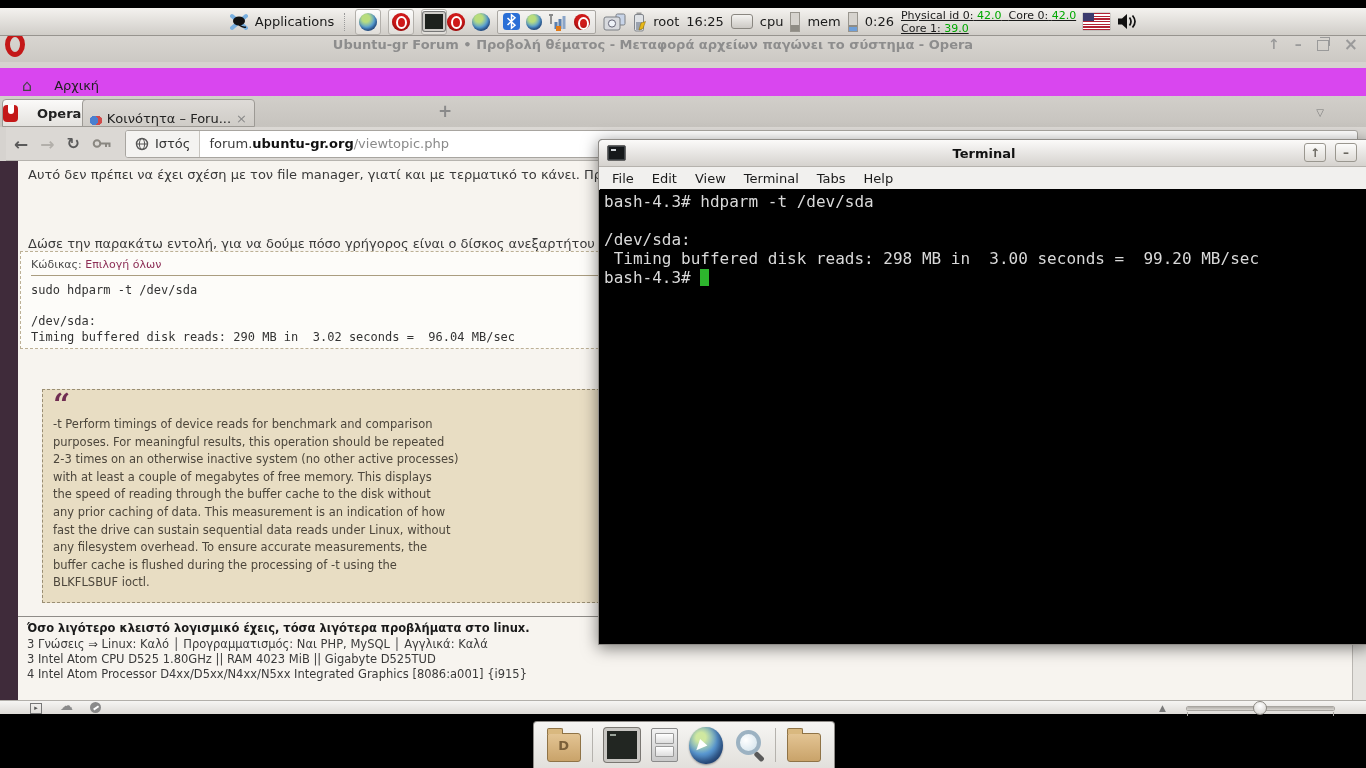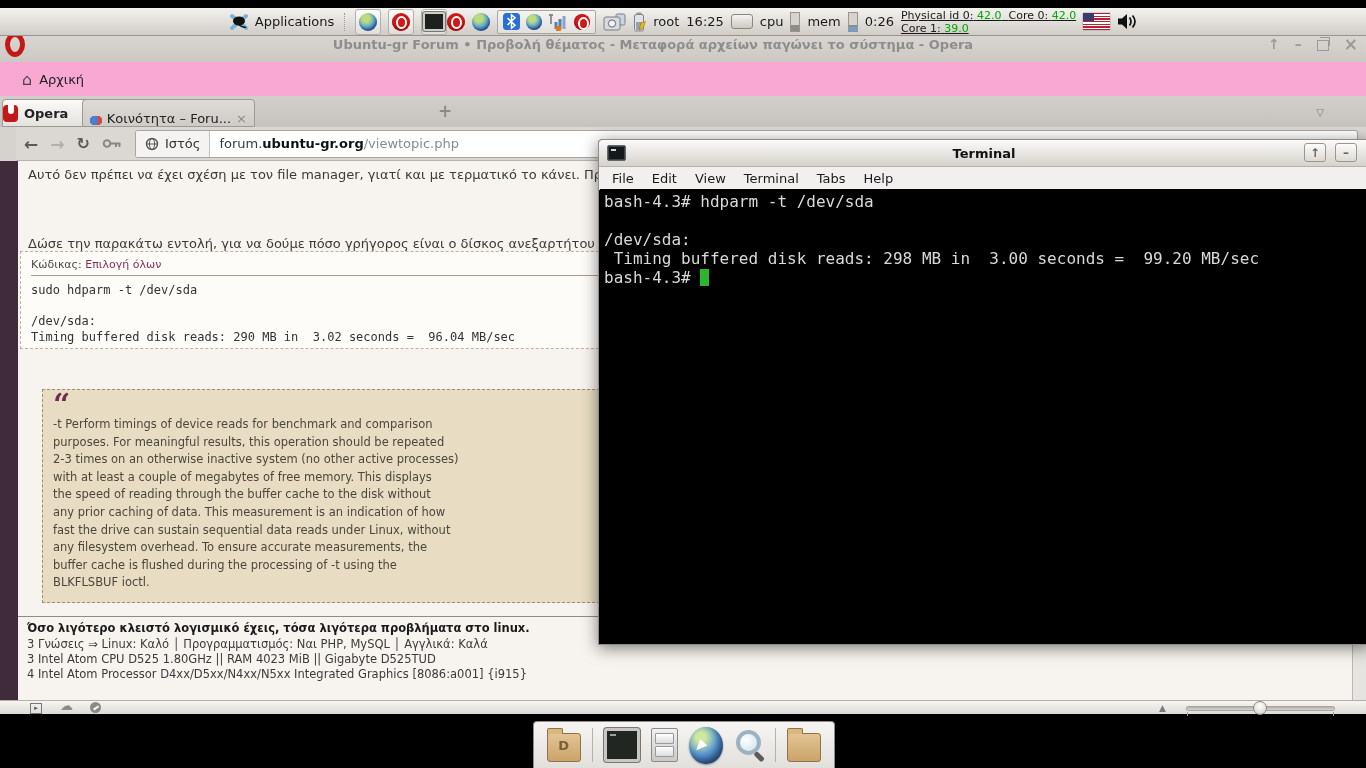--- a/index.html
+++ b/index.html
@@ -48,50 +48,50 @@
   .winbtns{position:absolute;right:8px;top:8px;display:flex;gap:15px;align-items:center;color:#9a9a9a;}
   .wb{font-size:14px;font-weight:bold;line-height:16px;}
   .wb-shade::after{content:"↑";}
   .wb-min::after{content:"–";}
   .wb-restore{width:10px;height:9px;border:1.5px solid #9a9a9a;position:relative;margin-top:3px;}
   .wb-restore::before{content:"";position:absolute;left:2px;top:-4px;width:9px;height:8px;
     border-top:1.5px solid #9a9a9a;border-right:1.5px solid #9a9a9a;}
   .wb-close{font-size:17px;line-height:15px;}
   .wb-close::after{content:"×";}
 
-  .o-bookmarks{position:absolute;left:0;top:34px;right:0;height:34px;background:#f9a8d4;
-    border-bottom:1px solid #c2bfba;display:flex;align-items:center;gap:7px;padding-left:22px;
+  .o-bookmarks{position:absolute;left:0;top:40px;right:0;height:34px;background:#d946ef;
+    border-bottom:1px solid #c2bfba;display:flex;align-items:center;gap:22px;padding-left:22px;
     font-size:13px;color:#222;}
   .home-ic::after{content:"⌂";font-size:16px;color:#444;}
 
   .o-tabbar{position:absolute;left:0;top:68px;right:0;height:31px;background:linear-gradient(#d2cfca,#c6c3be);}
   .opera-btn{position:absolute;left:2px;top:3px;width:88px;height:28px;box-sizing:border-box;
     background:linear-gradient(#fbfaf9,#e4e2de);border:1px solid #9d9a95;border-radius:4px 4px 0 0;
-    display:flex;align-items:center;gap:6px;padding-left:0;font-size:13px;font-weight:bold;color:#222;}
+    display:flex;align-items:center;gap:19px;padding-left:0;font-size:13px;font-weight:bold;color:#222;}
   .ob-logo{width:15px;height:17px;background:#c41818;border-radius:4px;position:relative;}
   .ob-logo::after{content:"";position:absolute;left:4.5px;top:0;width:6px;height:9px;background:#fff;
     border-radius:0 0 4px 4px;}
   .tab{position:absolute;top:3px;height:28px;box-sizing:border-box;border:1px solid #9d9a95;
     border-radius:4px 4px 0 0;display:flex;align-items:flex-end;gap:5px;padding:0 7px;
     font-size:13px;color:#222;white-space:nowrap;}
   .tab1{left:82px;width:173px;background:linear-gradient(#dedbd7,#cfccc7);}
   .tab2{left:257px;width:176px;background:linear-gradient(#fdfdfc,#f2f1ef);}
   .tab .close{margin-left:auto;color:#8a8a8a;font-size:13px;}
   .tab .close::after{content:"×";}
   .ic-community{width:15px;height:11px;
     background:radial-gradient(circle at 32% 50%,#4a7fd0 0 44%,transparent 46%),
                radial-gradient(circle at 68% 50%,#d04a4a 0 44%,transparent 46%);}
   .ic-ubuntugr{width:13px;height:13px;border-radius:50%;
     background:radial-gradient(circle,#2b3f6e 0 26%,#e0622b 30% 100%);}
   .newtab{position:absolute;left:438px;top:5px;color:#8a8a8a;font-size:17px;font-weight:bold;}
   .newtab::after{content:"+";}
   .tab-chevron{position:absolute;right:42px;top:11px;color:#7a7a7a;font-size:10px;}
   .tab-chevron::after{content:"▽";}
 
-  .o-addressbar{position:absolute;left:16px;top:99px;right:0;height:34px;box-sizing:border-box;
+  .o-addressbar{position:absolute;left:6px;top:99px;right:0;height:34px;box-sizing:border-box;
     background:#dbd8d4;border-bottom:1px solid #b6b3ae;display:flex;align-items:center;
     padding:0 8px;gap:12px;}
   .nav{font-weight:bold;color:#5a5a5a;}
   .nav-back{font-size:17px;}  .nav-back::after{content:"←";}
   .nav-fwd{font-size:17px;color:#b2afaa;} .nav-fwd::after{content:"→";}
   .nav-reload{font-size:16px;} .nav-reload::after{content:"↻";}
   .url-field{flex:1;height:26px;background:#fff;border:1px solid #a8a5a0;border-radius:3px;
     display:flex;align-items:center;overflow:hidden;}
   .url-badge{height:100%;display:flex;align-items:center;gap:6px;padding:0 9px;background:#f4f3f1;
     border-right:1px solid #c8c5c0;font-size:13px;color:#333;}

